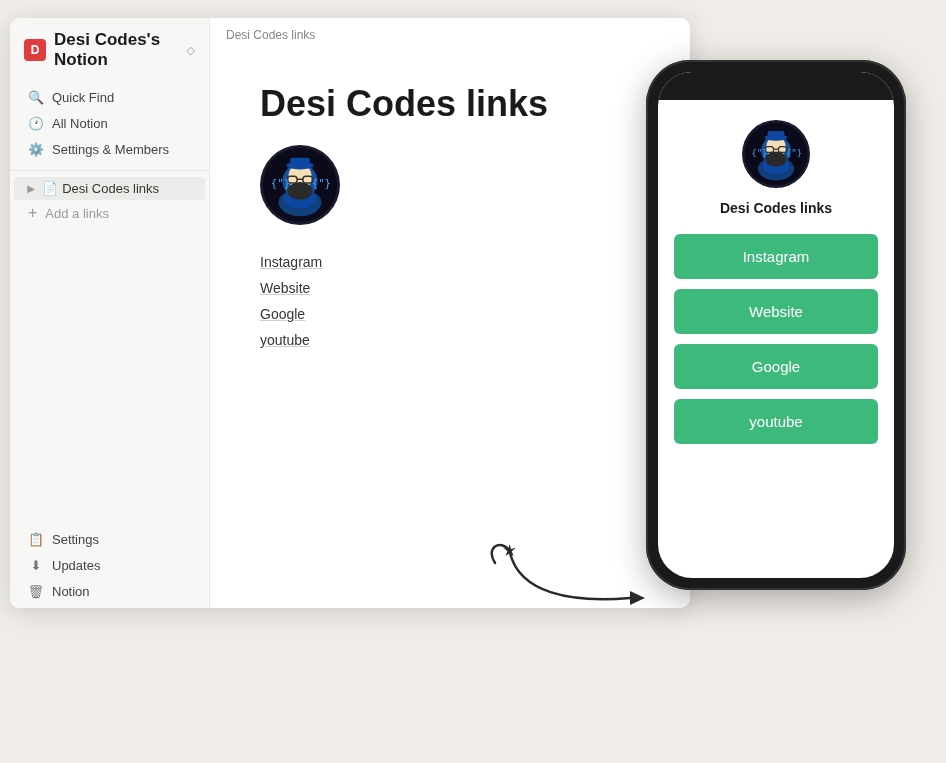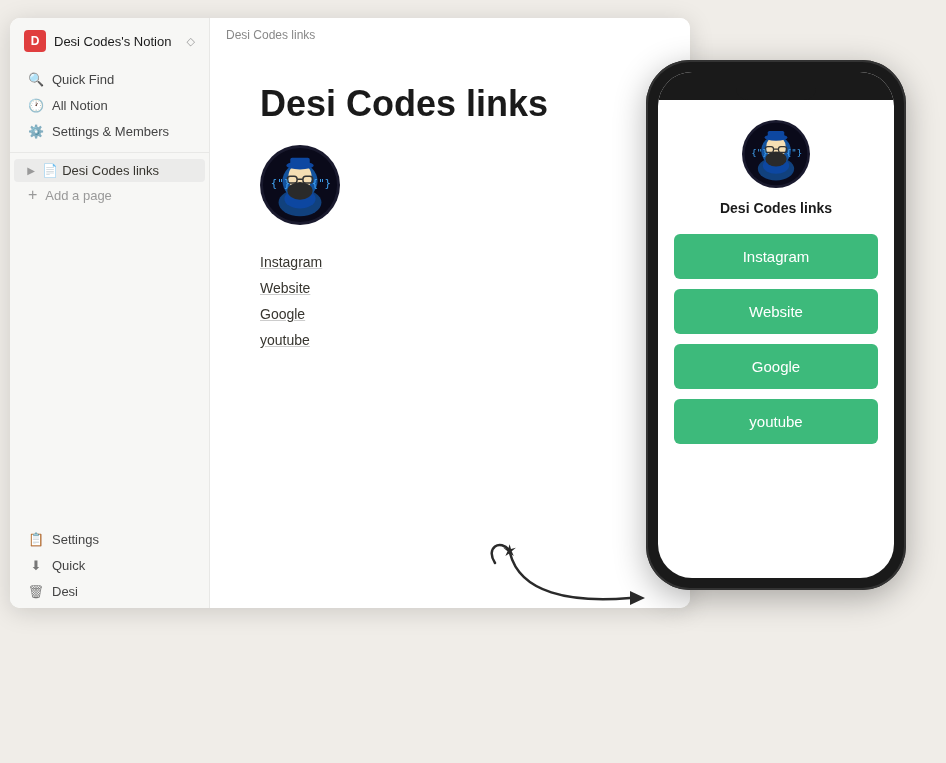--- a/index.html
+++ b/index.html
@@ -53,22 +53,22 @@
       display: flex;
       align-items: center;
       justify-content: center;
       color: white;
       font-size: 12px;
       font-weight: bold;
       flex-shrink: 0;
     }
 
     .workspace-name {
-      font-size: 13px;
-      font-weight: 400;
+      font-size: 17px;
+      font-weight: 700;
       color: #1a1a1a;
       flex: 1;
     }
 
     .chevron-icon {
       color: #999;
       font-size: 11px;
     }
 
     .sidebar-nav {
@@ -329,35 +329,35 @@
     <div class="sidebar-divider"></div>
 
     <div class="sidebar-page-item">
       <span class="expand-icon">▶</span>
       <span class="page-icon">📄</span>
       <span>Desi Codes links</span>
     </div>
 
     <div class="add-page">
       <span style="font-size:16px;color:#999;">+</span>
-      <span>Add a page</span>
+      <span>Add a links</span>
     </div>
 
     <div class="sidebar-bottom">
       <div class="sidebar-item">
         <span class="sidebar-icon">📋</span>
         <span>Settings</span>
       </div>
       <div class="sidebar-item">
         <span class="sidebar-icon">⬇</span>
-        <span>Quick</span>
+        <span>Updates</span>
       </div>
       <div class="sidebar-item">
         <span class="sidebar-icon">🗑</span>
-        <span>Desi</span>
+        <span>Notion</span>
       </div>
     </div>
   </div>
 
   <div class="main-content">
     <div class="breadcrumb-bar">Desi Codes links</div>
     <div class="page-body">
       <h1 class="page-title">Desi Codes links</h1>
 
       <div class="page-avatar">

